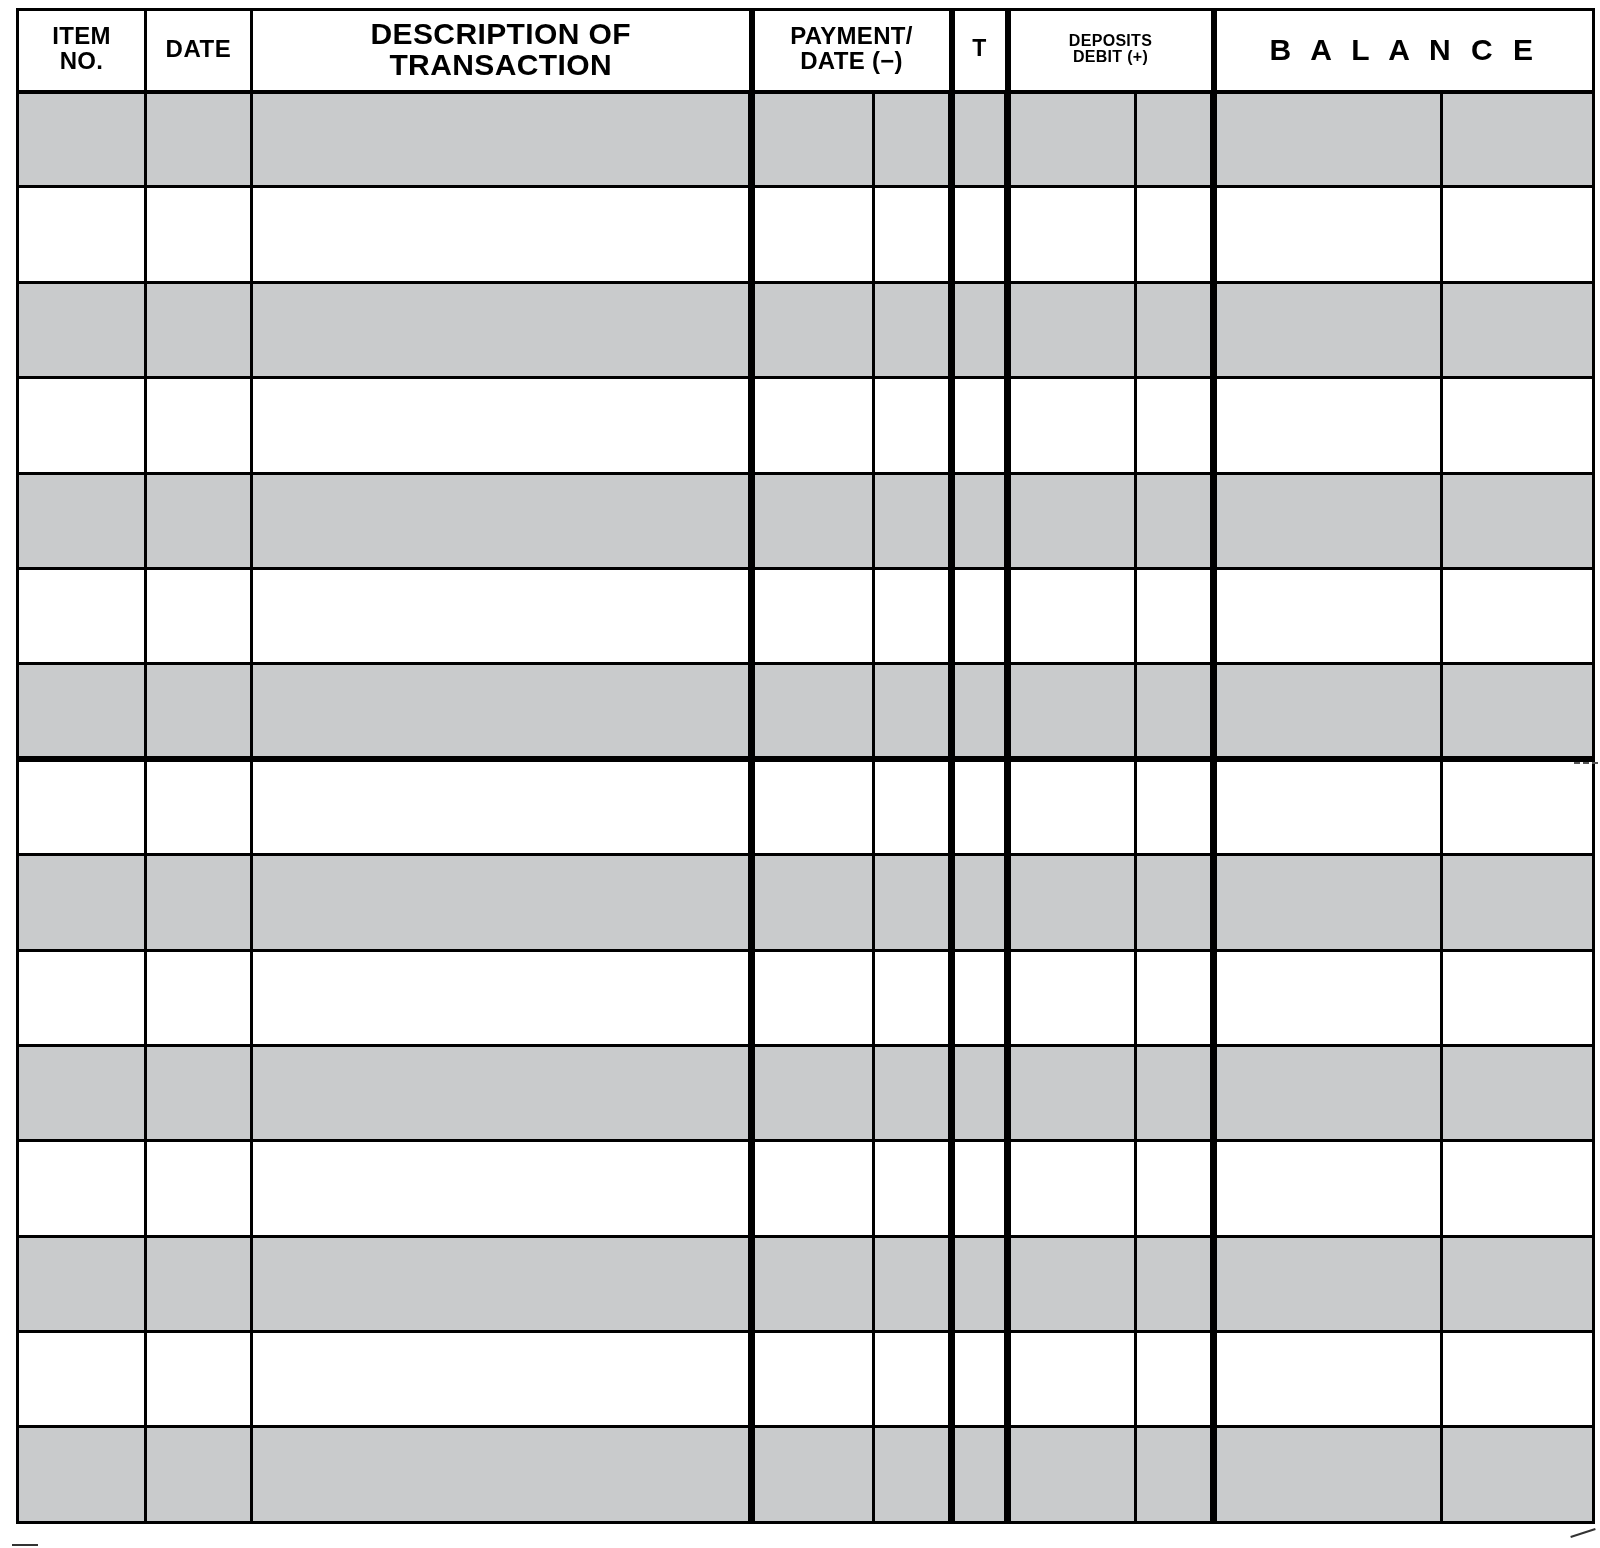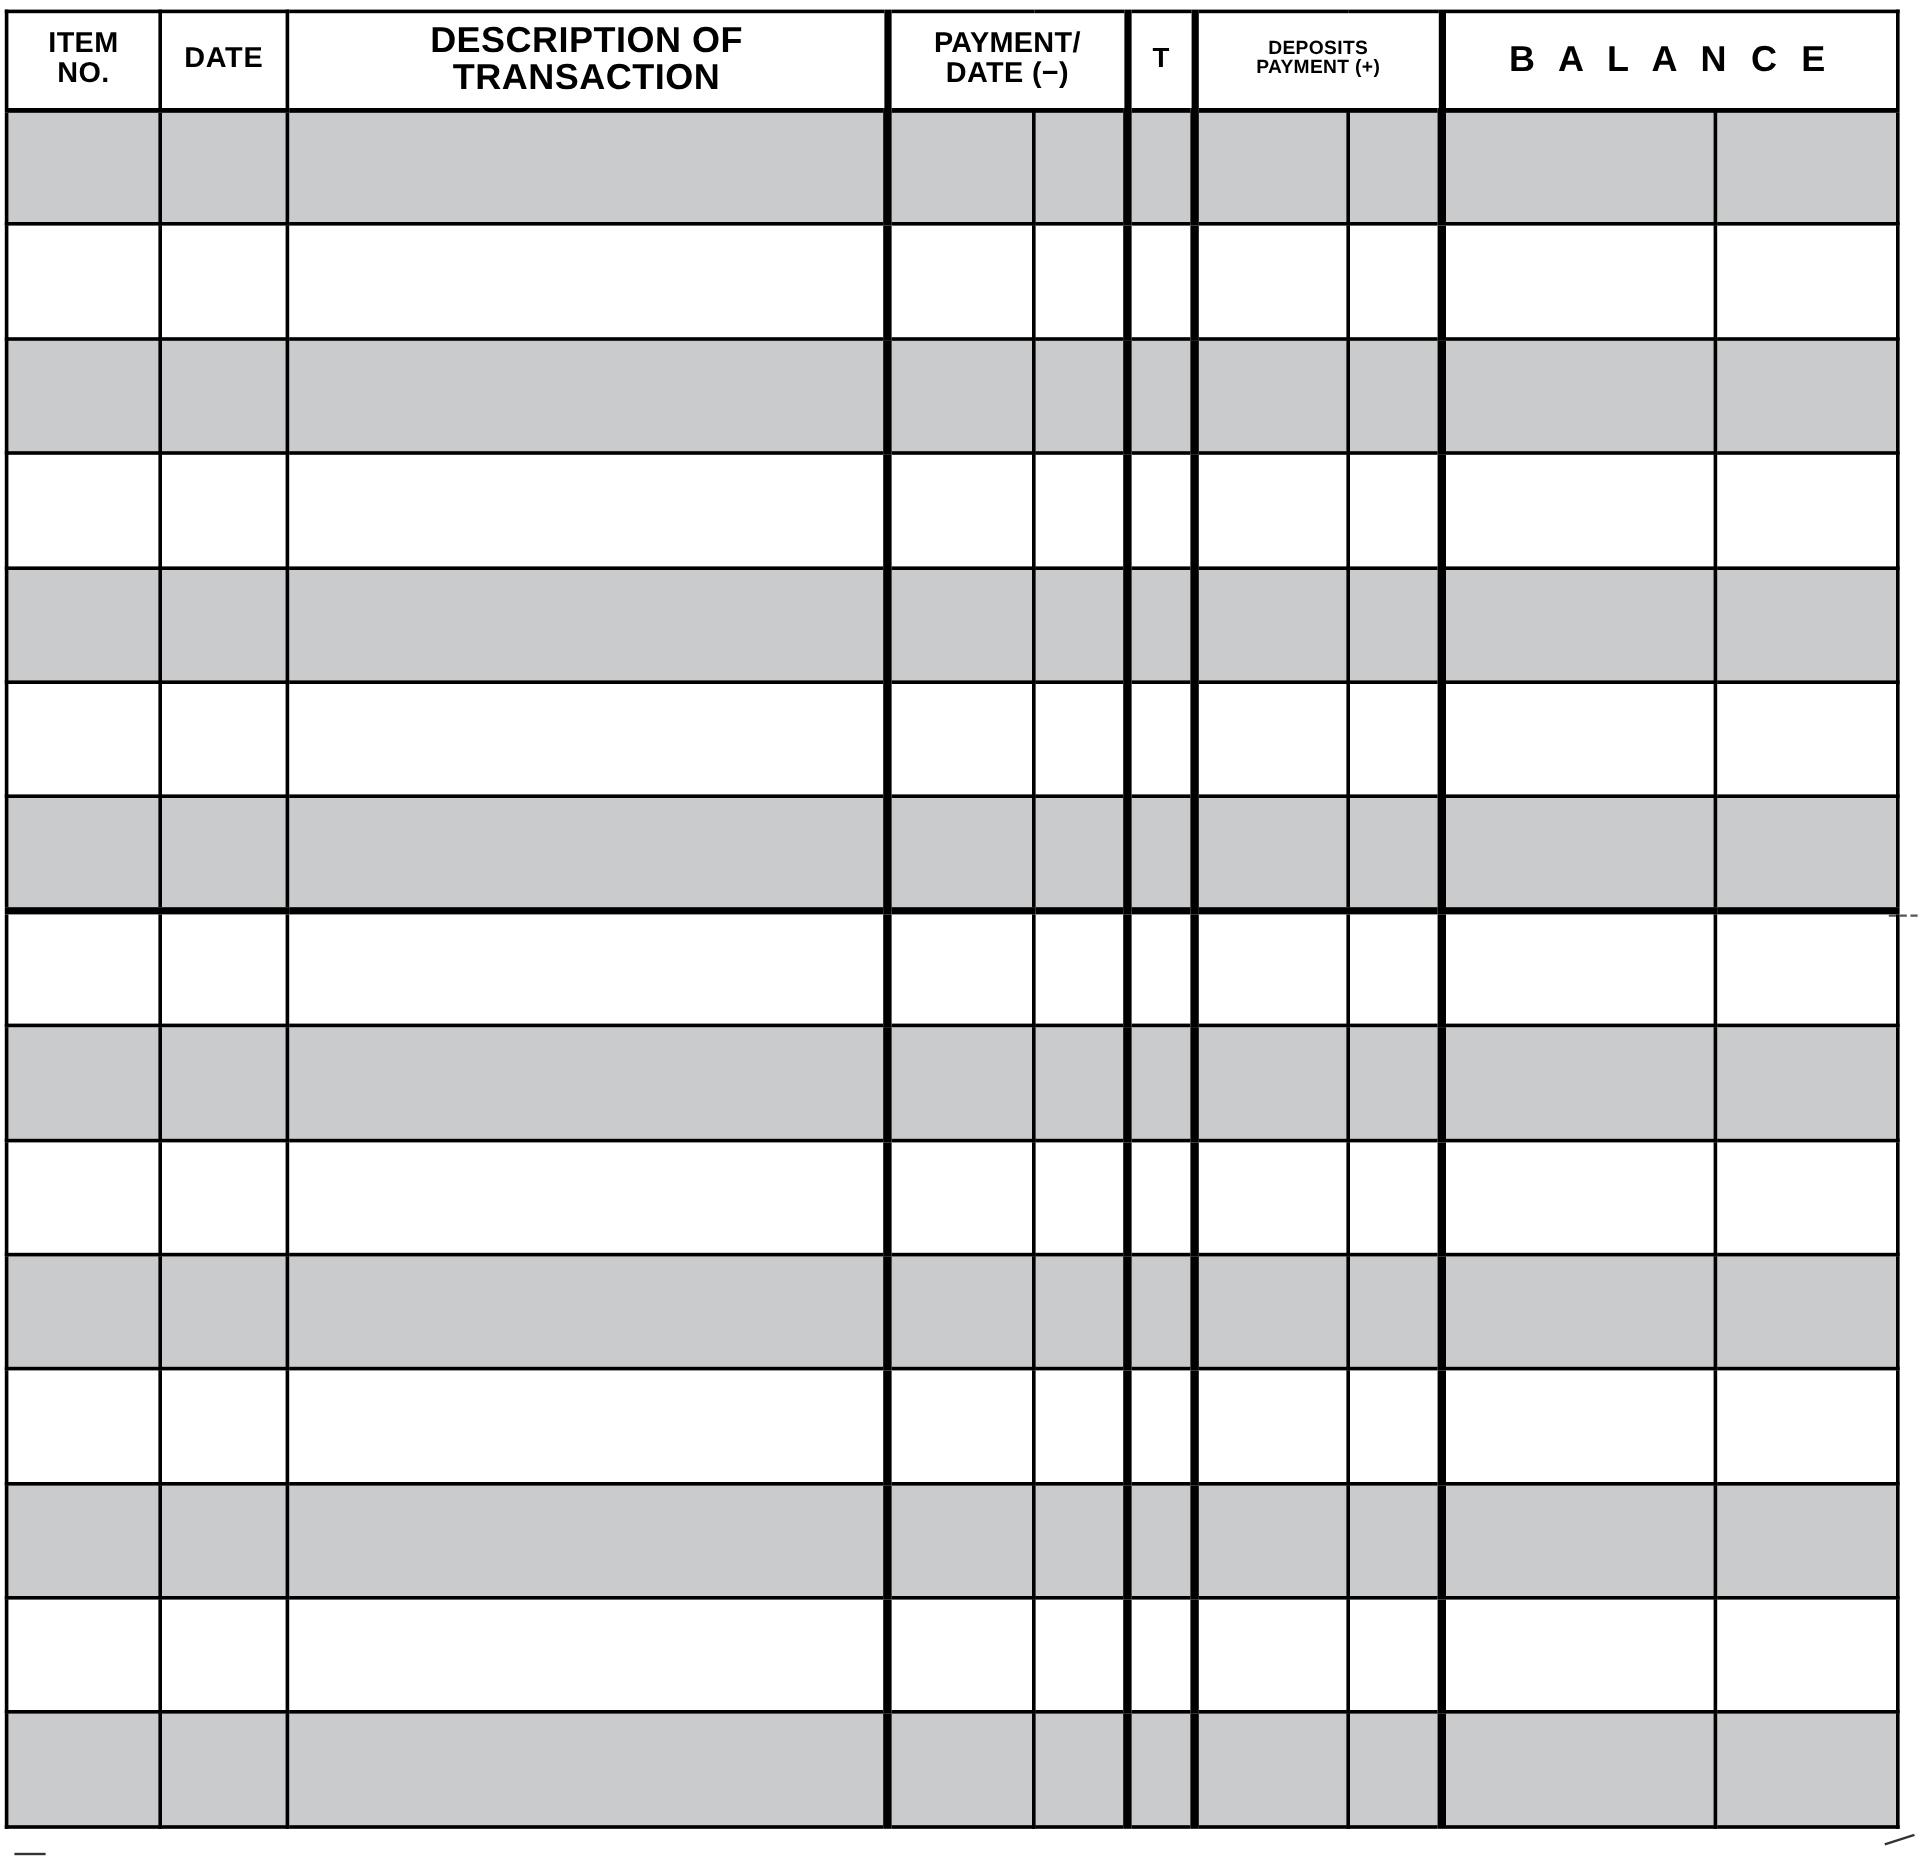--- a/index.html
+++ b/index.html
@@ -12,21 +12,21 @@
     height: 1548px;
     font-family: "Liberation Sans", sans-serif;
     -webkit-font-smoothing: antialiased;
   }
 
   .register {
     position: relative;
     box-sizing: border-box;
     width: 1600px;
     height: 1548px;
-    padding: 8px 10px 10px 4px;
+    padding: 8px 10px 10px 16px;
     background: #ffffff;
   }
 
   table.ledger {
     border-collapse: collapse;
     table-layout: fixed;
     width: 1576px;
     height: 1516px;
     background: #ffffff;
   }
@@ -141,21 +141,21 @@
         </th>
         <th class="th-date">DATE</th>
         <th class="th-desc sep-right">DESCRIPTION OF TRANSACTION</th>
         <th class="th-pay sep-left" colspan="2">
           <span>PAYMENT/</span><br>
           <span>DATE (−)</span>
         </th>
         <th class="th-t sep-left sep-right">T</th>
         <th class="th-dep sep-left" colspan="2">
           <span>DEPOSITS</span><br>
-          <span>PAYMENT (+)</span>
+          <span>DEBIT (+)</span>
         </th>
         <th class="th-bal sep-left" colspan="2">B A L A N C E</th>
       </tr>
     </thead>
 
     <tbody id="ledger-body">
         <tr class="shaded">
           <td></td>
           <td></td>
           <td class="sep-right"></td>

